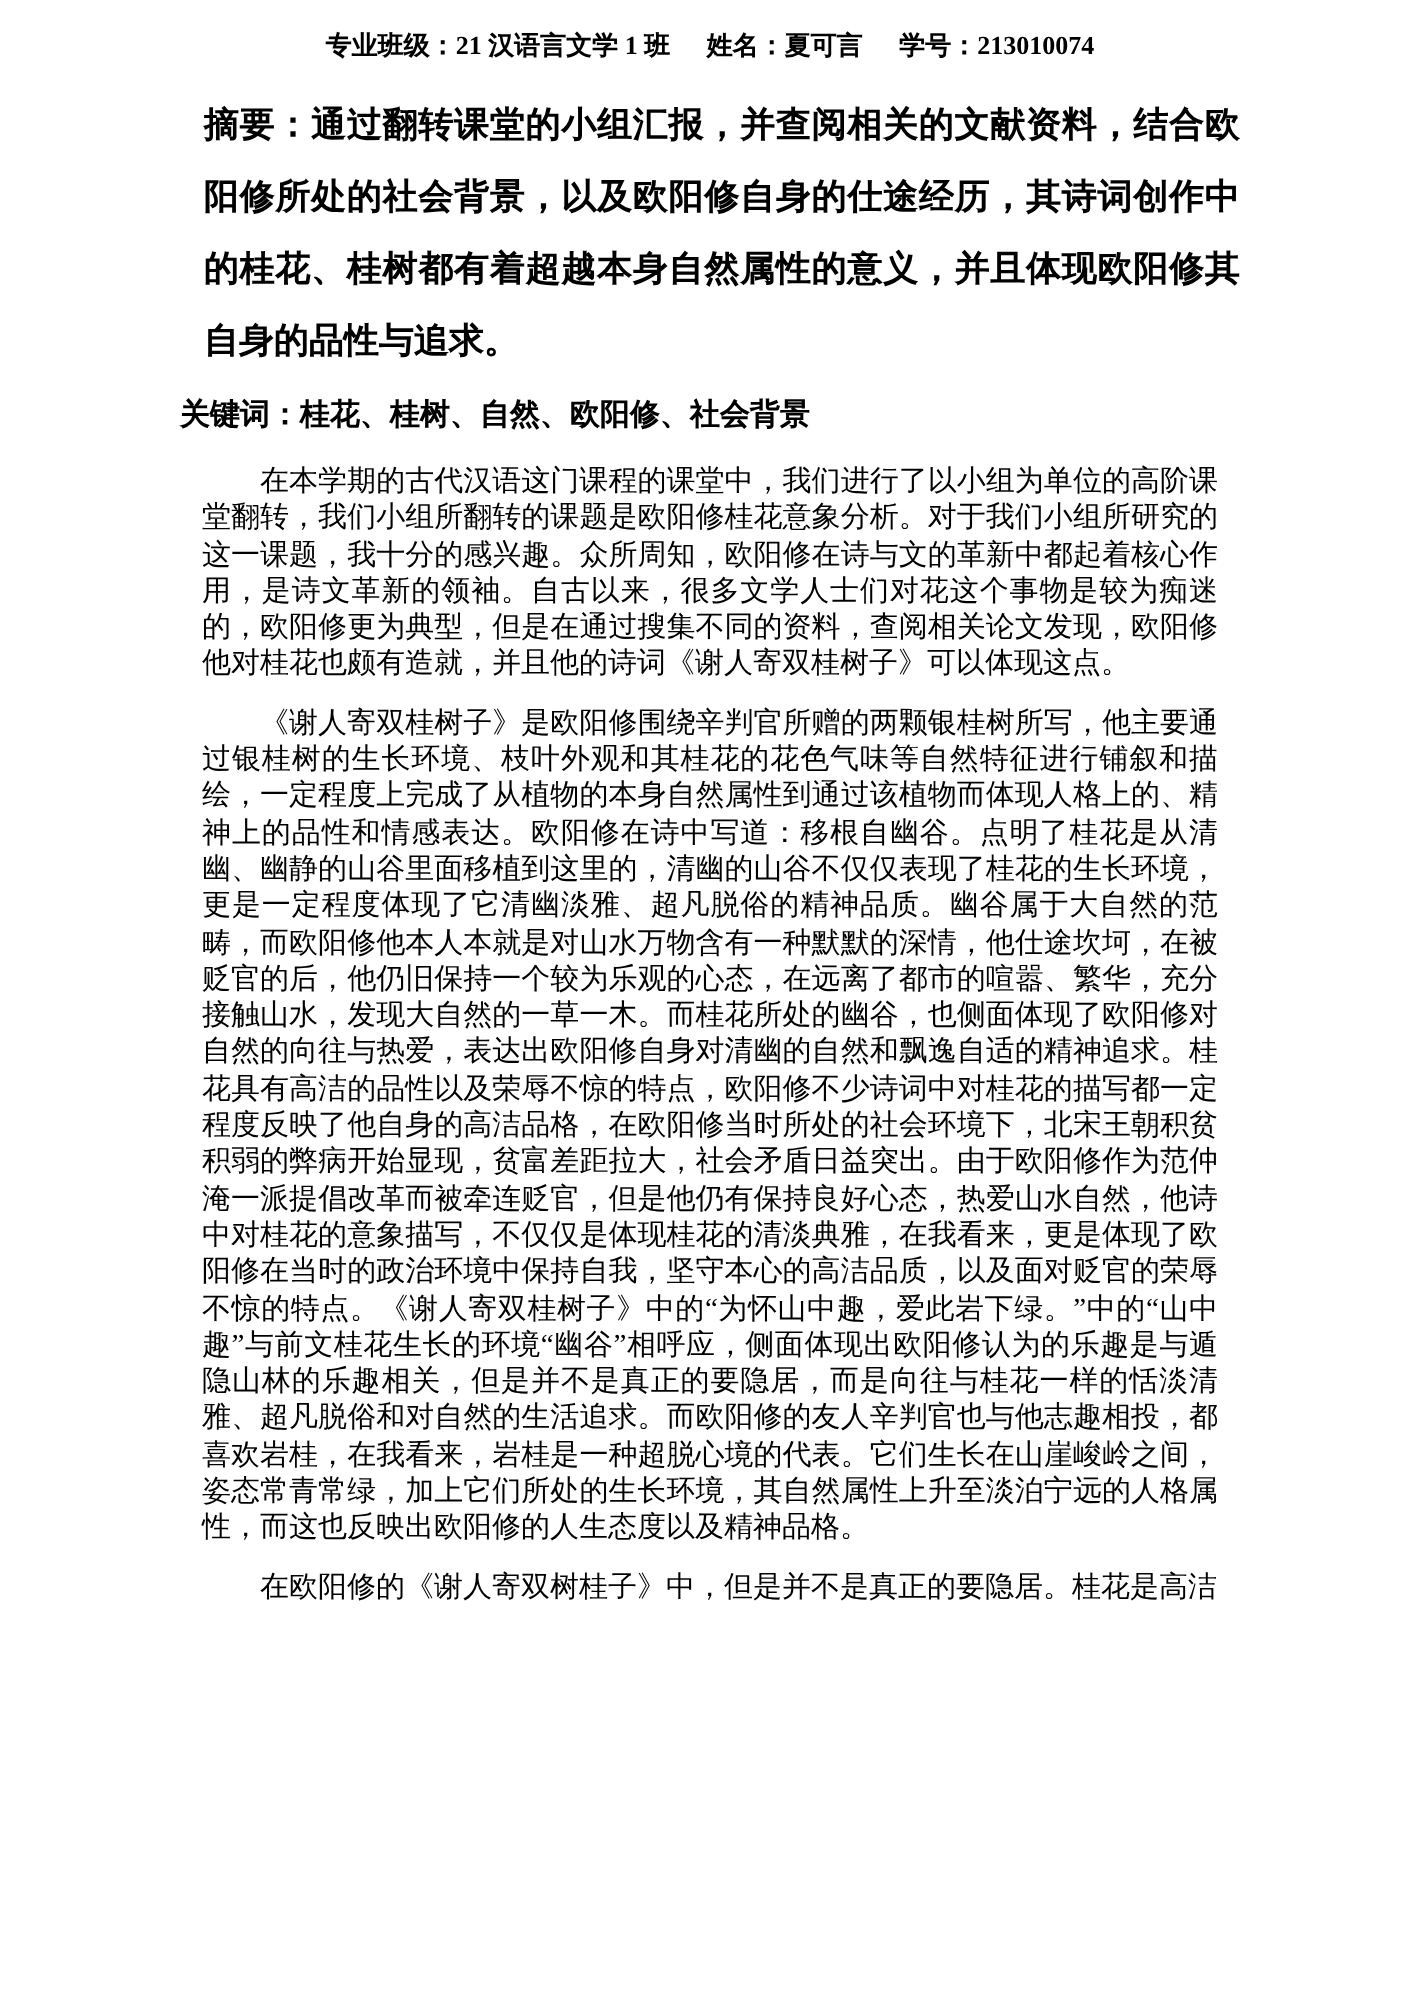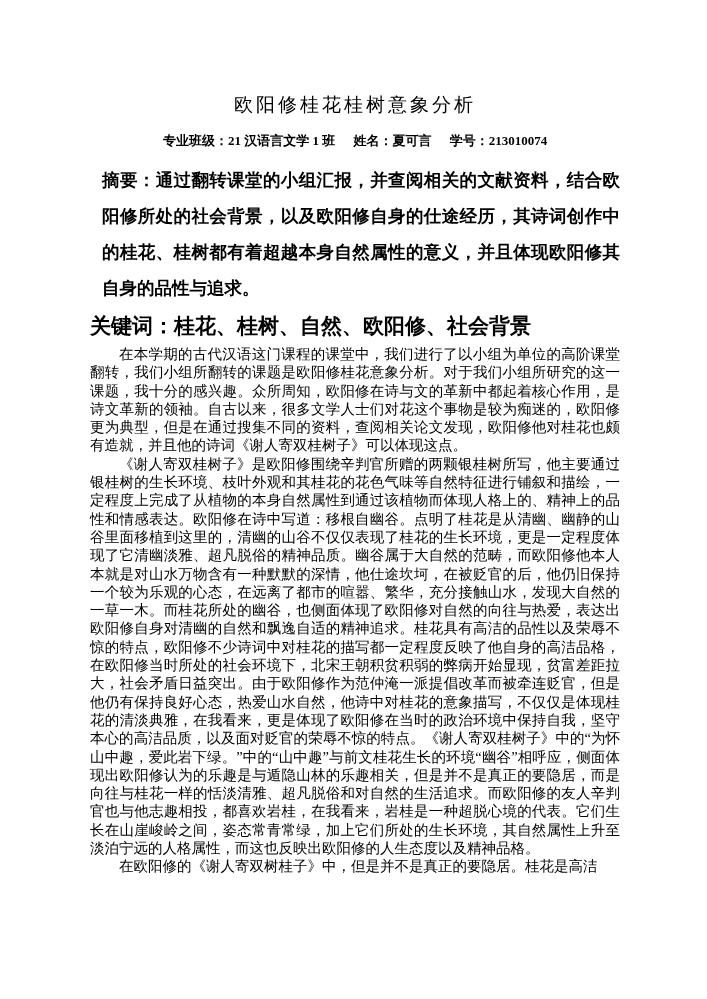--- a/index.html
+++ b/index.html
@@ -44,45 +44,44 @@
   .meta-group + .meta-group { margin-left: 15px; }
   .abstract {
     margin: 8px 0 0 12px;
     font-size: 17.5px;
     font-weight: bold;
     line-height: 36px;
     text-align: justify;
   }
   .keywords {
     margin: 8px 0 0 0;
-    font-size: 21px;
+    font-size: 15px;
     font-weight: bold;
     line-height: 25px;
     text-align: left;
     white-space: nowrap;
   }
   .body-text {
     margin: 6px 0 0 0;
     font-size: 14.5px;
     line-height: 18.3px;
     text-align: justify;
   }
   .body-text p {
-    margin: 0;
+    margin: 11px;
     padding: 0;
     text-indent: 2em;
   }
 </style>
 </head>
 <body>
 
 <div class="page">
   <div class="content">
 
-    <h1 class="doc-title">欧阳修桂花桂树意象分析</h1>
 
     <p class="meta-line">
       <span class="meta-group"><span>专业班级：</span><span>21 汉语言文学 1 班</span></span>
       <span class="meta-group"><span>姓名：</span><span>夏可言</span></span>
       <span class="meta-group"><span>学号：</span><span>213010074</span></span>
     </p>
 
     <p class="abstract"><span>摘要：</span><span>通过翻转课堂的小组汇报，并查阅相关的文献资料，结合欧阳修所处的社会背景，以及欧阳修自身的仕途经历，其诗词创作中的桂花、桂树都有着超越本身自然属性的意义，并且体现欧阳修其自身的品性与追求。</span></p>
 
     <p class="keywords"><span>关键词：</span><span>桂花、桂树、自然、欧阳修、社会背景</span></p>

